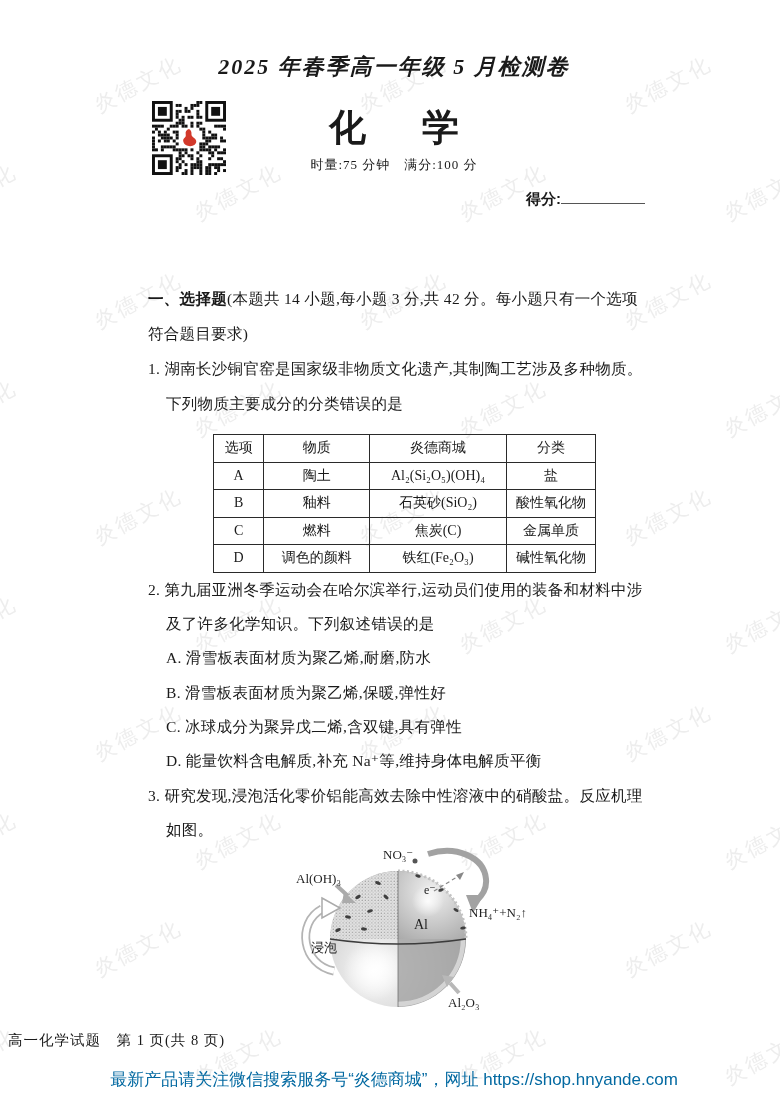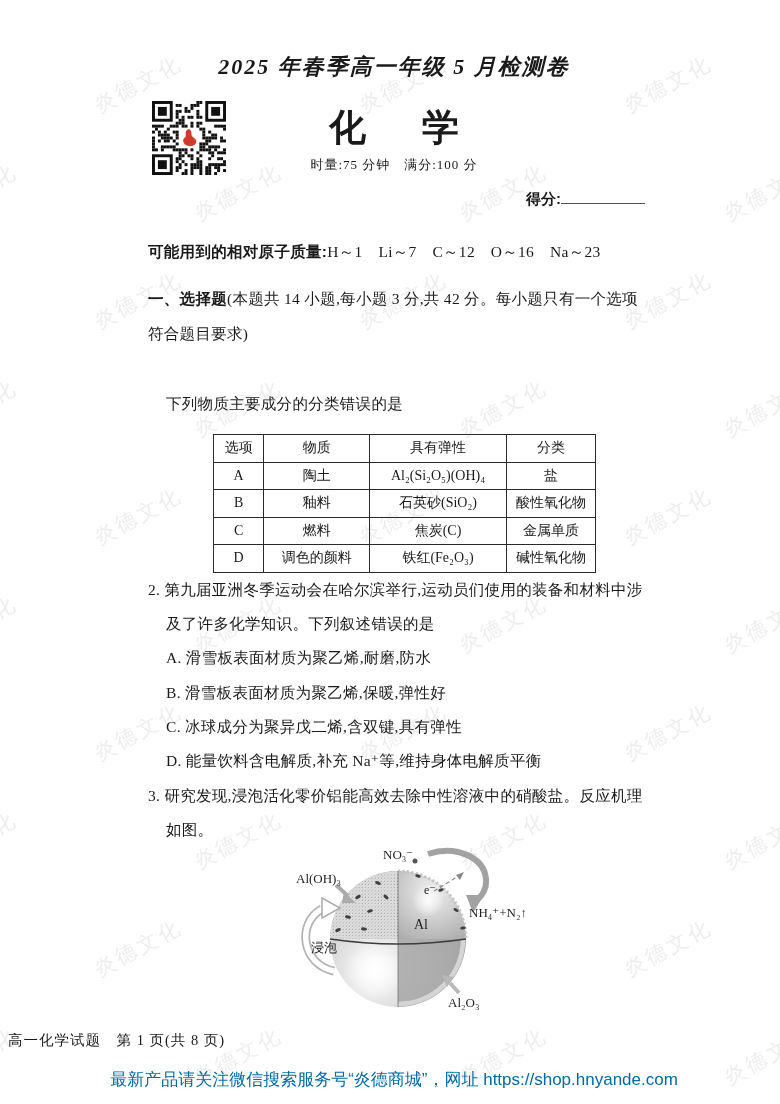--- a/index.html
+++ b/index.html
@@ -279,37 +279,38 @@
       <span>化</span>
       <span>学</span>
     </div>
 
     <div class="abs meta">时量:75 分钟　满分:100 分</div>
 
     <div class="abs score">
       <b>得分:</b><span class="score-line"></span>
     </div>
 
-    <div class="abs bodyline" style="left:140px;top:242px">
-      <span class="bold" style="font-family:'Liberation Sans',sans-serif">可能用到的相对原子质量:</span><span>H～1　Li～7　C～12　O～16　Na～23</span>
-    </div>
 
     <div class="abs bodyline" style="left:140px;top:289px">
       <span class="bold" style="font-family:'Liberation Sans',sans-serif">一、选择题</span><span>(本题共 14 小题,每小题 3 分,共 42 分。每小题只有一个选项</span>
     </div>
     <div class="abs bodyline" style="left:140px;top:324px">符合题目要求)</div>
 
+    <div class="abs bodyline" style="left:140px;top:359px">
+      <span>1.</span>
+      <span>湖南长沙铜官窑是国家级非物质文化遗产,其制陶工艺涉及多种物质。</span>
+    </div>
     <div class="abs bodyline" style="left:158px;top:394px">下列物质主要成分的分类错误的是</div>
 
     <table class="q1t">
       <tbody>
           <tr>
         <th class="c0">选项</th>
         <th class="c1">物质</th>
-        <th class="c2">具有弹性</th>
+        <th class="c2">炎德商城</th>
         <th class="c3">分类</th>
       </tr>
       <tr>
         <td>A</td>
         <td>陶土</td>
         <td>Al₂(Si₂O₅)(OH)₄</td>
         <td>盐</td>
       </tr>
       <tr>
         <td>B</td>

